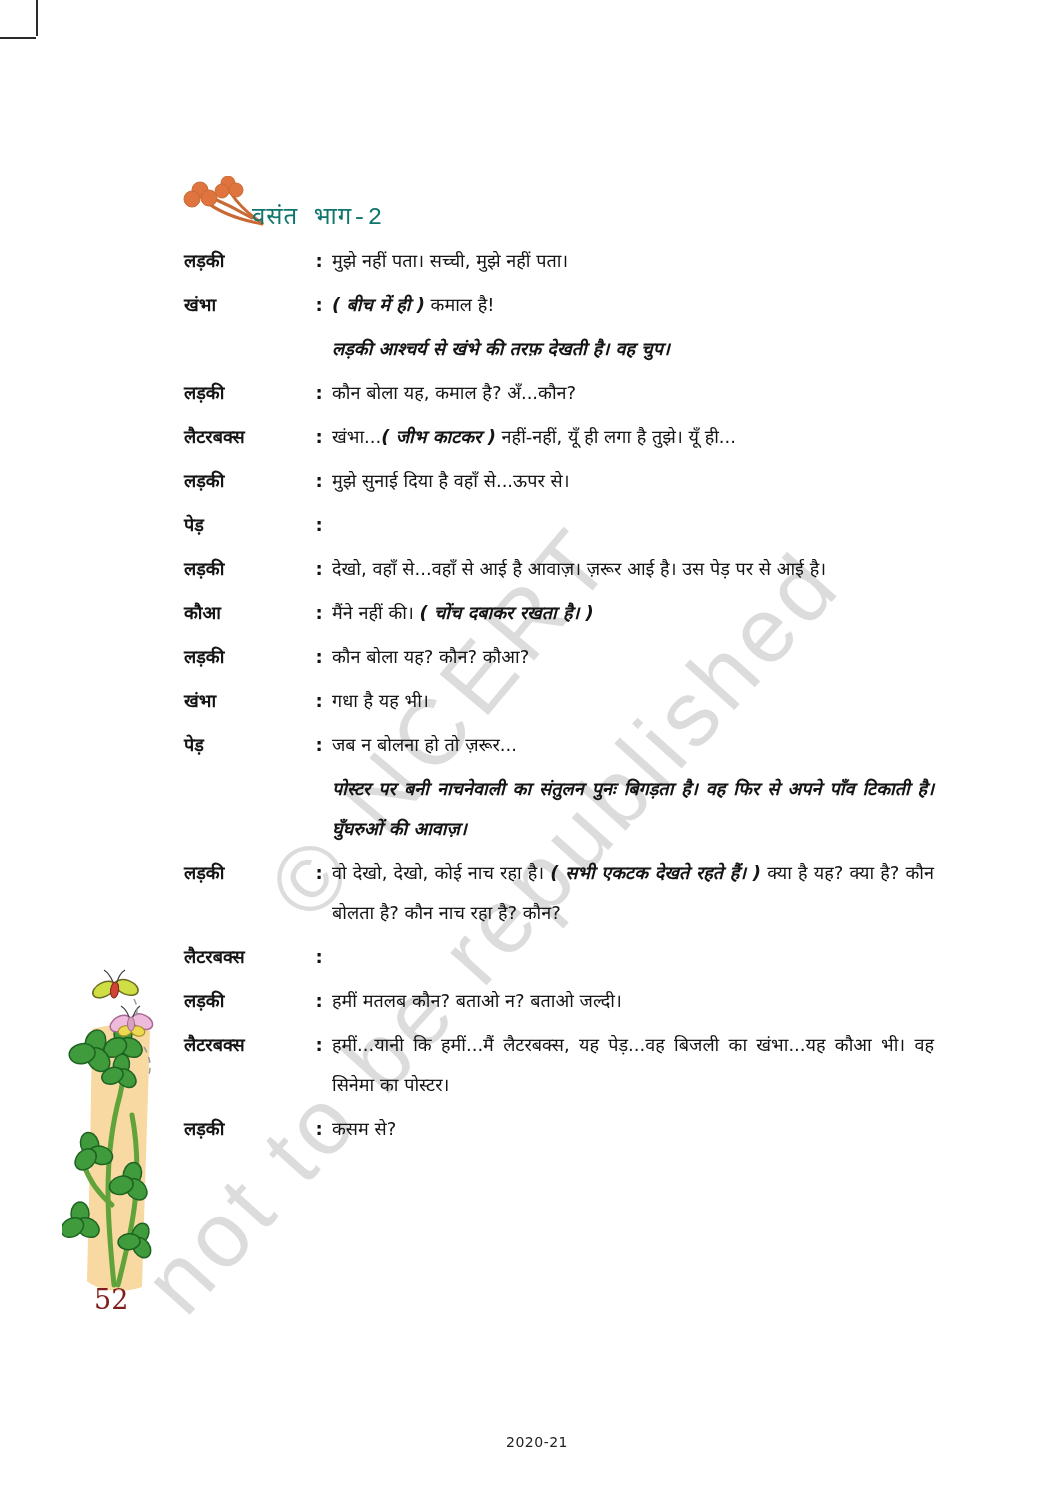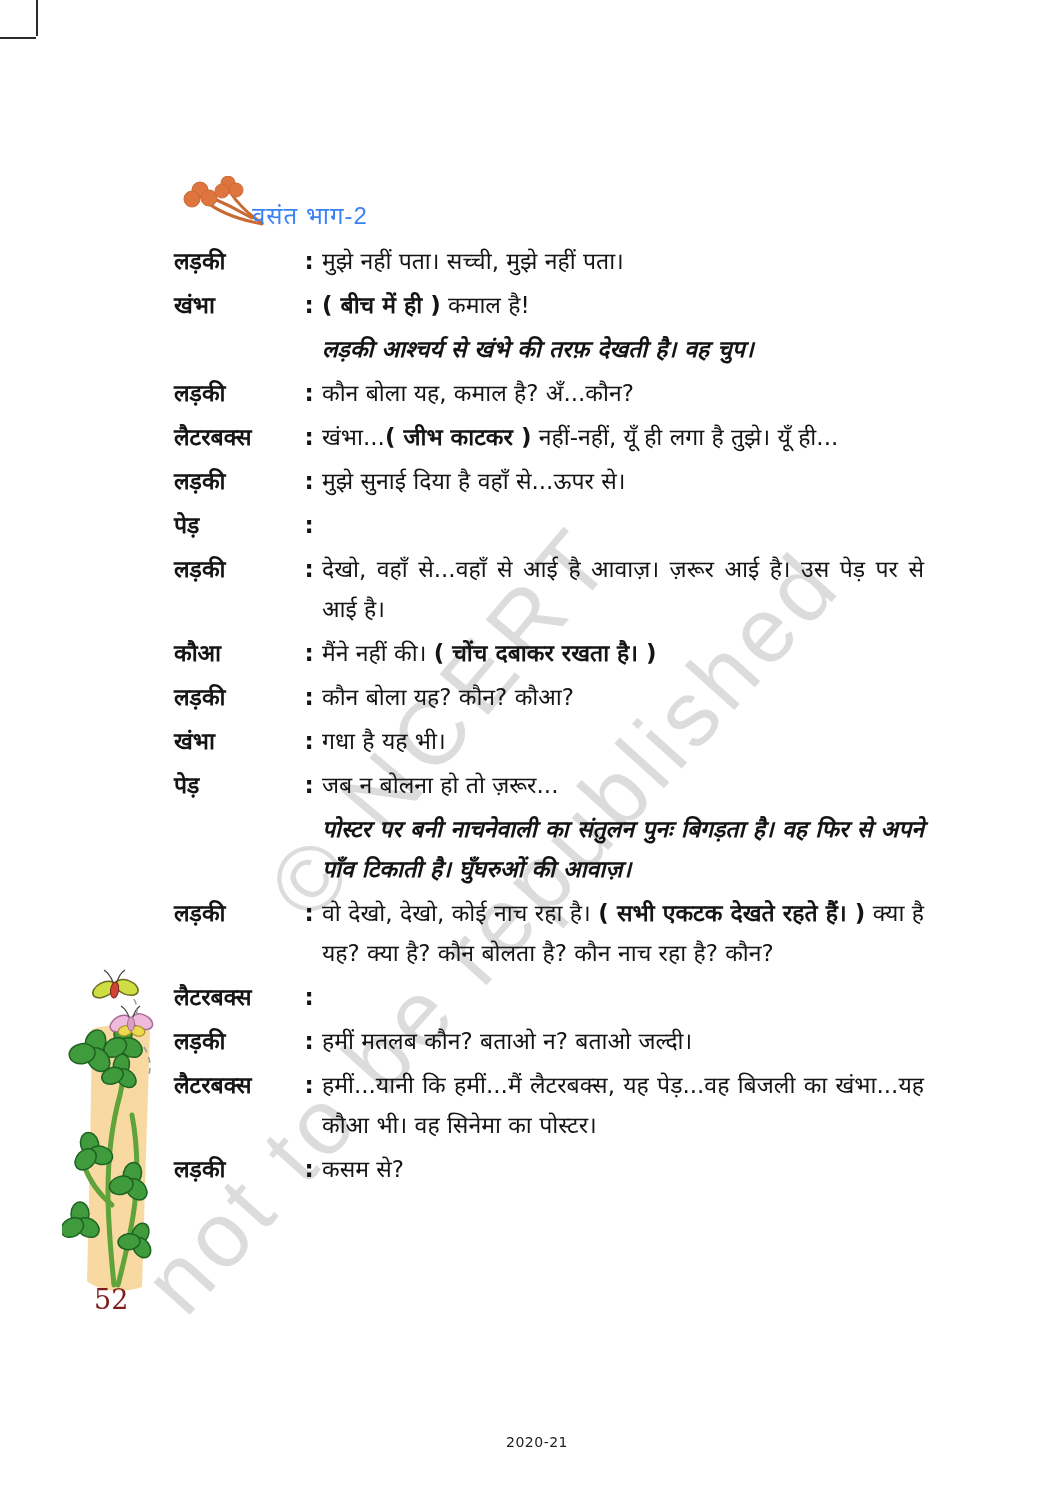--- a/index.html
+++ b/index.html
@@ -7,44 +7,44 @@
     width:1050px;height:1500px;position:relative;background:#ffffff;overflow:hidden;
     font-family:"DejaVu Sans","Liberation Sans",sans-serif;color:#141414;
   }
   
   .crop-v{position:absolute;left:36px;top:0;width:2px;height:36px;background:#2a2a2a;}
   .crop-h{position:absolute;left:0;top:37px;width:36px;height:2px;background:#2a2a2a;}
 
   
   .logo{position:absolute;left:178px;top:176px;width:92px;height:60px;}
   .book-title{
-    position:absolute;left:252px;top:198px;font-size:24px;letter-spacing:1px;color:#3b82f6;
-    font-family:Liberation Sans, sans-serif;
+    position:absolute;left:252px;top:198px;font-size:24px;letter-spacing:1px;color:#0f766e;
+    font-family:Liberation Mono, monospace;
   }
 
   
   .wm{
     position:absolute;white-space:nowrap;color:#d7d7d7;opacity:.85;z-index:1;
     font-family:"Liberation Sans","DejaVu Sans",sans-serif;transform-origin:0 50%;
   }
   .wm1{left:288px;top:852px;font-size:92px;letter-spacing:10px;transform:rotate(-50deg);}
   .wm2{left:162px;top:1246px;font-size:92px;letter-spacing:6px;transform:rotate(-48deg);}
 
   
   .dialogue{
-    position:absolute;left:174px;top:241px;width:750px;z-index:2;
-    font-size:23px;line-height:40px;
+    position:absolute;left:184px;top:241px;width:750px;z-index:2;
+    font-size:18px;line-height:40px;
   }
   .row{display:flex;margin-bottom:4px;}
   .speaker{width:122px;flex:none;font-weight:bold;}
   .colon{width:26px;flex:none;text-align:center;font-weight:bold;}
   .dtext{flex:1;margin:0;text-align:justify;}
   .direction .indent{width:148px;flex:none;}
   .direction .dtext{font-weight:bold;font-style:italic;}
-  .seg-stage{font-weight:bold;}
+  .seg-stage{font-weight:bold;font-style:italic;}
 
   
   .margin-art{position:absolute;left:62px;top:955px;width:145px;height:345px;z-index:2;}
   .page-number{
     position:absolute;left:94px;top:1284px;z-index:3;font-size:27px;color:#7f1d1d;
     font-family:"DejaVu Serif","Liberation Serif",serif;
   }
   .footer{
     position:absolute;left:0;top:1434px;width:100%;text-align:center;
     font-size:14px;color:#222;z-index:2;letter-spacing:.5px;padding-left:12px;

